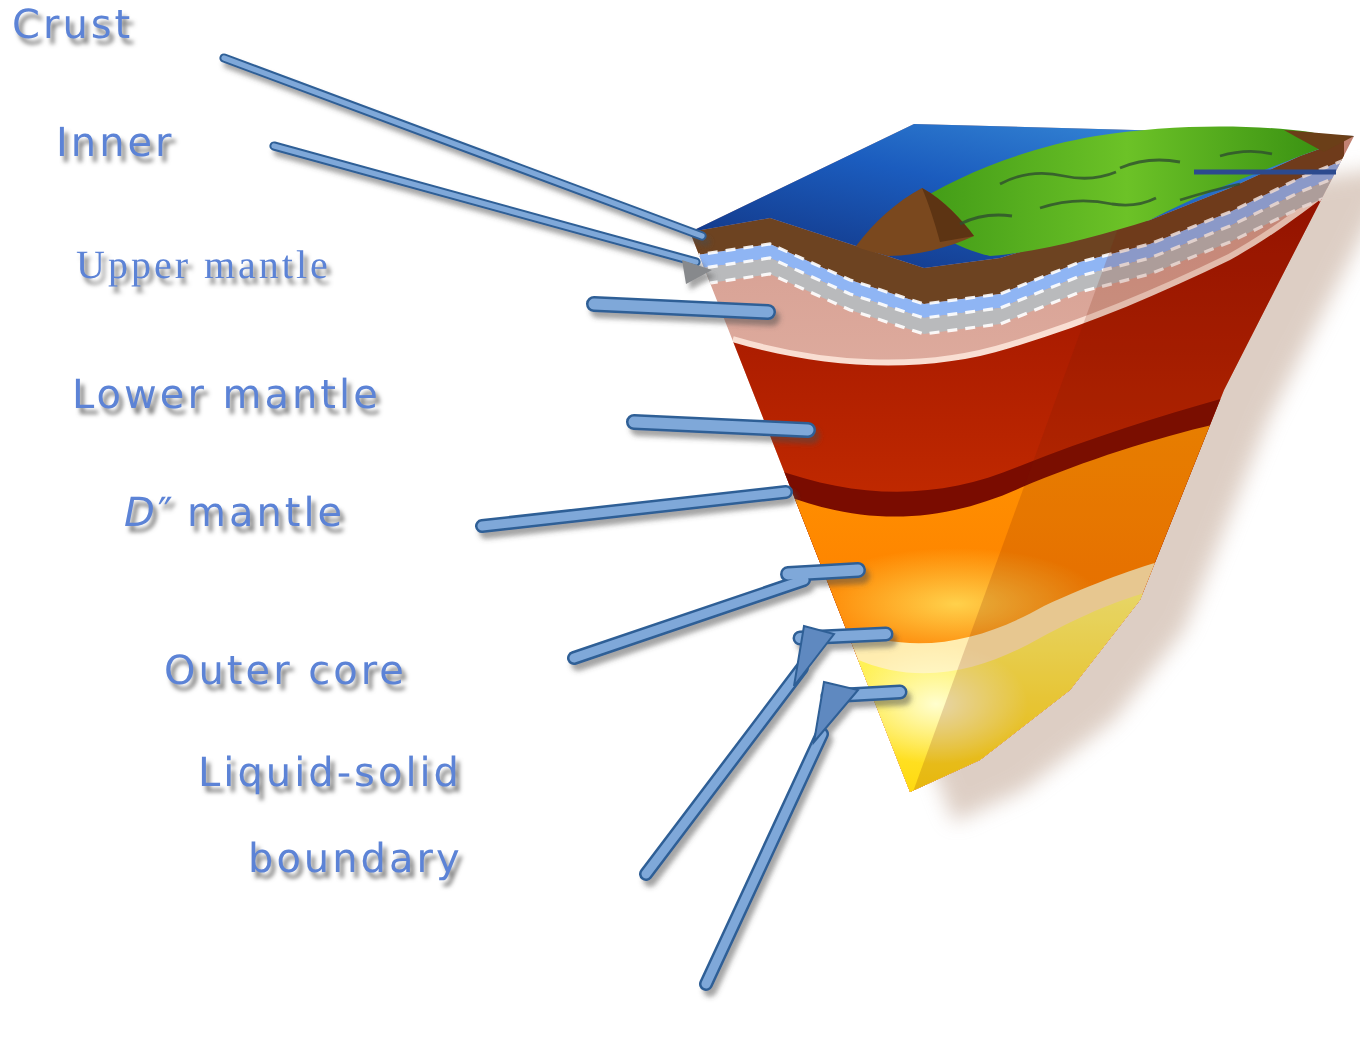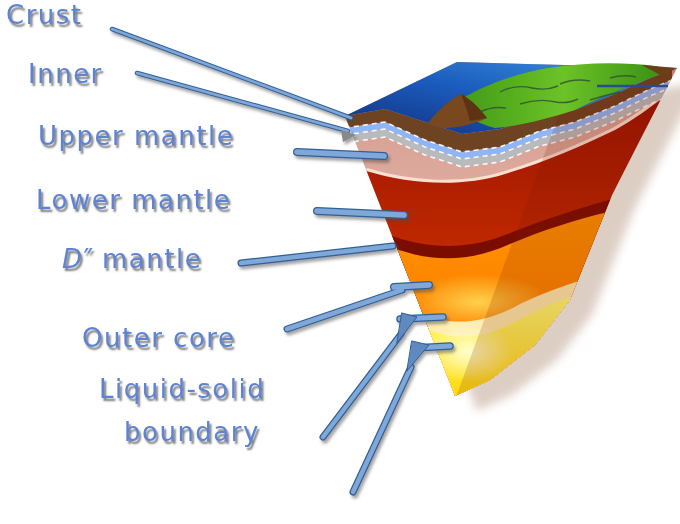--- a/index.html
+++ b/index.html
@@ -1,28 +1,28 @@
 <!DOCTYPE html>
 <html><head>
 <meta charset="utf-8">
 <style>
   html,body{margin:0;padding:0;background:#fff;}
   #stage{position:relative;width:680px;height:524px;background:#fff;overflow:hidden;
          font-family:"DejaVu Sans",sans-serif;}
   #art{position:absolute;left:0;top:0;}
-  .lbl{position:absolute;font-size:26px;line-height:1.05;letter-spacing:1.5px;
+  .lbl{position:absolute;font-size:20px;line-height:1.05;letter-spacing:1.5px;
        color:#5c83d6;white-space:nowrap;
        text-shadow:2px 3px 2px rgba(80,80,80,.75);
        font-family:"DejaVu Sans","Liberation Sans",sans-serif;}
   .lbl .it{font-style:italic;}
   .lbl .rest{margin-left:.28em;}
   
   #lbl-crust{left:6px;top:2px;}
   #lbl-moho{left:28px;top:61px;}
-  #lbl-upper{left:38px;top:123px;}
+  #lbl-upper{left:38px;top:123px;font-family:Liberation Serif, serif;}
   #lbl-lower{left:36px;top:187px;}
   #lbl-dlayer{left:62px;top:246px;}
   #lbl-outer{left:82px;top:325px;}
   #lbl-ls1{left:99px;top:376px;}
   #lbl-ls2{left:124px;top:419px;text-align:center;}
   #lbl-inner{left:131px;top:483px;}
 </style>
 </head>
 <body>
 

